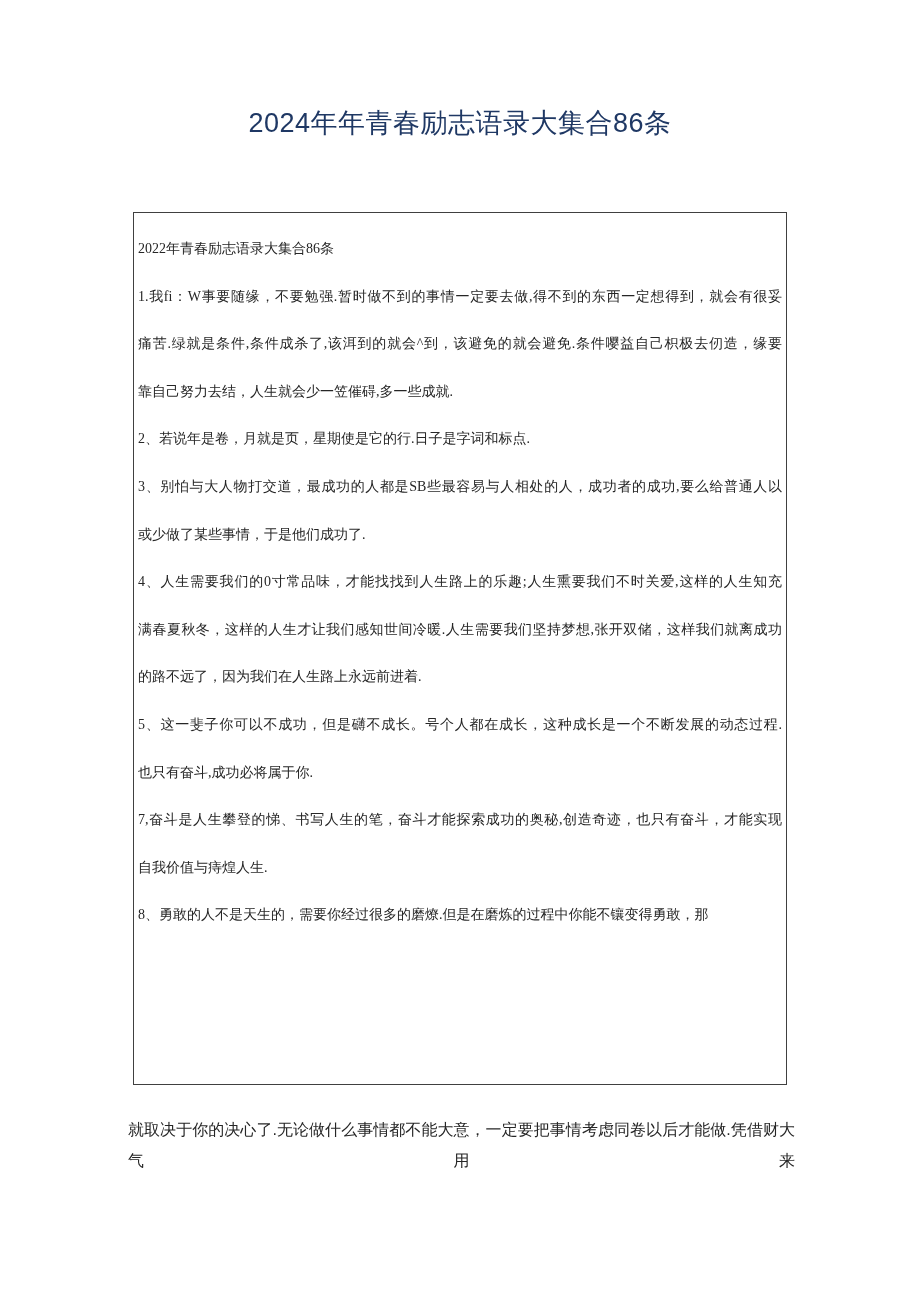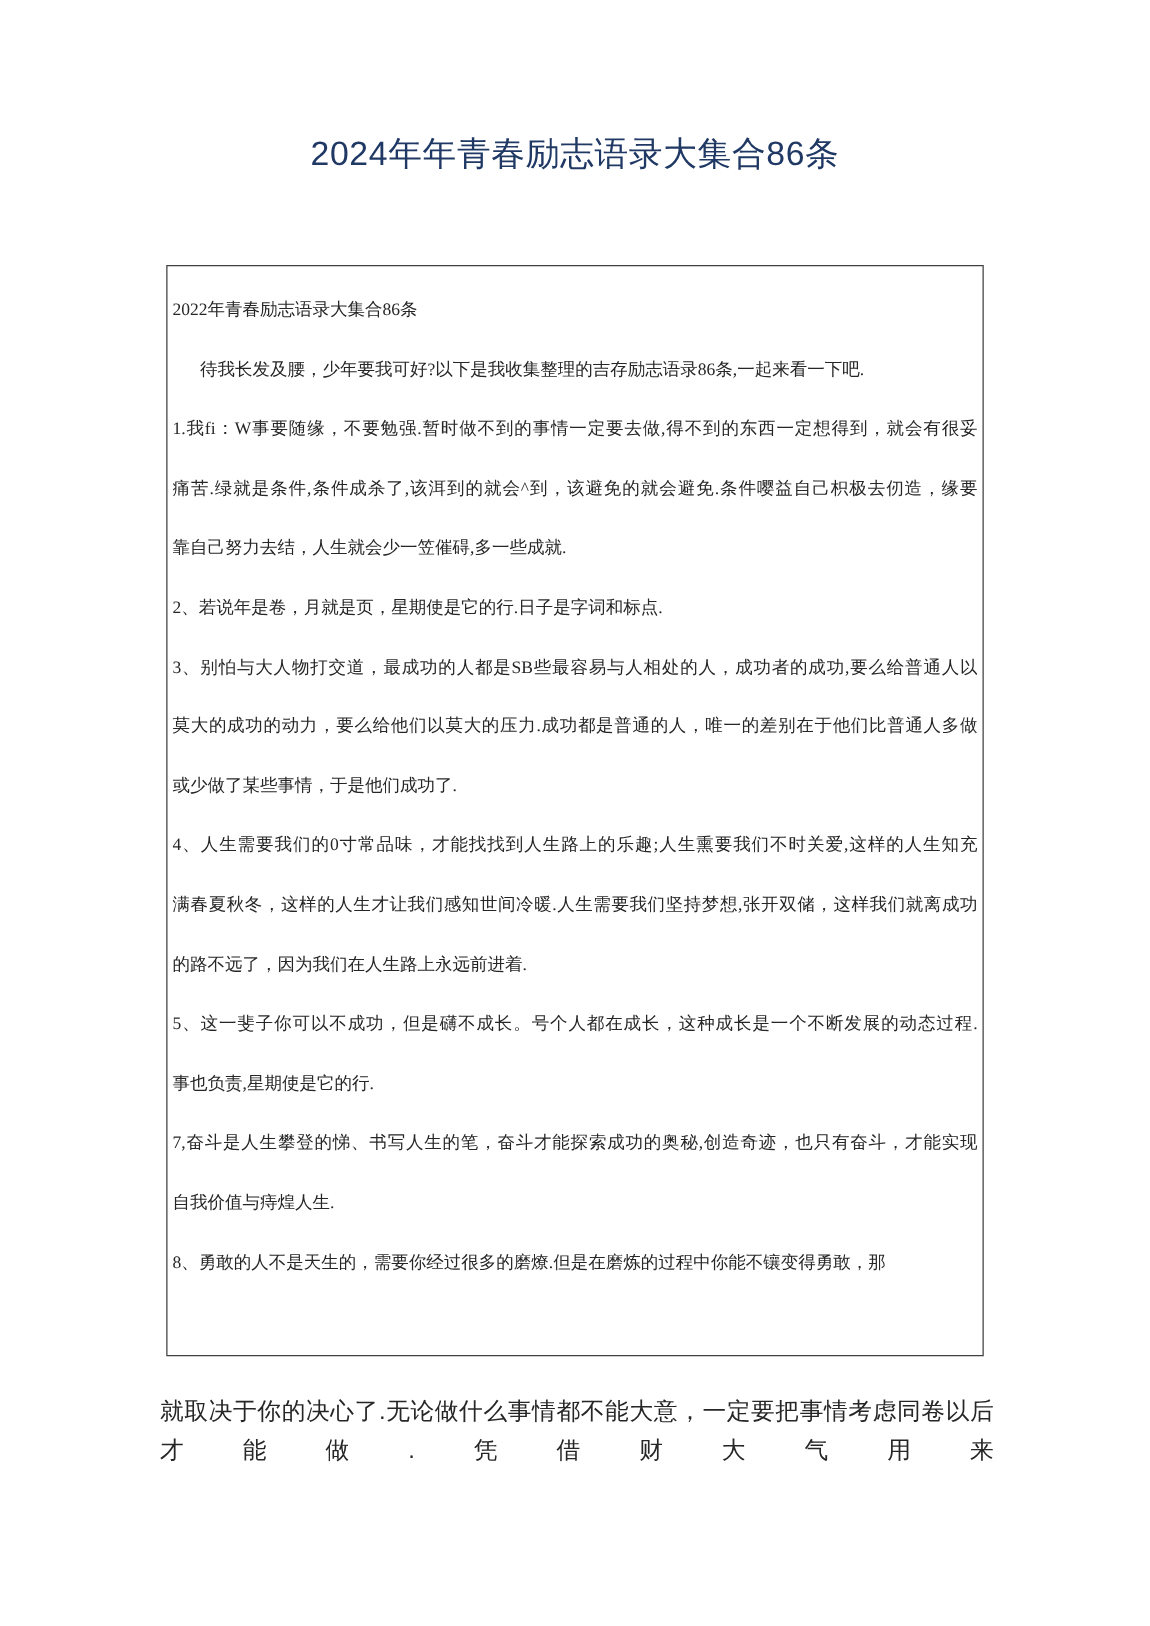--- a/index.html
+++ b/index.html
@@ -61,52 +61,50 @@
     text-align-last: justify;
   }
 
   .footer-text {
     position: absolute;
     left: 128px;
     top: 1114px;
     width: 667px;
   }
   .footer-line {
-    font-size: 19px;
+    font-size: 16px;
     line-height: 31px;
     color: var(--body-color);
     overflow: hidden;
   }
   .footer-line.fill {
     text-align: justify;
     text-align-last: justify;
   }
 </style>
 </head>
 <body>
 
 <div class="page">
 
   <div class="doc-title">2024年年青春励志语录大集合86条</div>
 
   <div class="content-box" id="box-lines">
       <div class="box-line">2022年青春励志语录大集合86条</div>
-      <div class="box-line indent">待我长发及腰，少年要我可好?以下是我收集整理的吉存励志语录86条,一起来看一下吧.</div>
       <div class="box-line fill">1.我fi：W事要随缘，不要勉强.暂时做不到的事情一定要去做,得不到的东西一定想得到，就会有很妥</div>
       <div class="box-line fill">痛苦.绿就是条件,条件成杀了,该洱到的就会^到，该避免的就会避免.条件嘤益自己枳极去仞造，缘要</div>
       <div class="box-line">靠自己努力去结，人生就会少一笠催碍,多一些成就.</div>
       <div class="box-line">2、若说年是卷，月就是页，星期使是它的行.日子是字词和标点.</div>
       <div class="box-line fill">3、别怕与大人物打交道，最成功的人都是SB些最容易与人相处的人，成功者的成功,要么给普通人以</div>
-      <div class="box-line fill">莫大的成功的动力，要么给他们以莫大的压力.成功都是普通的人，唯一的差别在于他们比普通人多做</div>
       <div class="box-line">或少做了某些事情，于是他们成功了.</div>
       <div class="box-line fill">4、人生需要我们的0寸常品味，才能找找到人生路上的乐趣;人生熏要我们不时关爱,这样的人生知充</div>
       <div class="box-line fill">满春夏秋冬，这样的人生才让我们感知世间冷暖.人生需要我们坚持梦想,张开双储，这样我们就离成功</div>
       <div class="box-line">的路不远了，因为我们在人生路上永远前进着.</div>
       <div class="box-line fill">5、这一斐子你可以不成功，但是礴不成长。号个人都在成长，这种成长是一个不断发展的动态过程.</div>
-      <div class="box-line">事也负责,星期使是它的行.</div>
+      <div class="box-line">也只有奋斗,成功必将属于你.</div>
       <div class="box-line fill">7,奋斗是人生攀登的悌、书写人生的笔，奋斗才能探索成功的奥秘,创造奇迹，也只有奋斗，才能实现</div>
       <div class="box-line">自我价值与痔煌人生.</div>
       <div class="box-line">8、勇敢的人不是天生的，需要你经过很多的磨燎.但是在磨炼的过程中你能不镶变得勇敢，那</div>
     </div>
 
   <div class="footer-text" id="footer-lines">
       <div class="footer-line fill">就取决于你的决心了.无论做什么事情都不能大意，一定要把事情考虑同卷以后才能做.凭借财大气用来</div>
     </div>
 
 </div>

